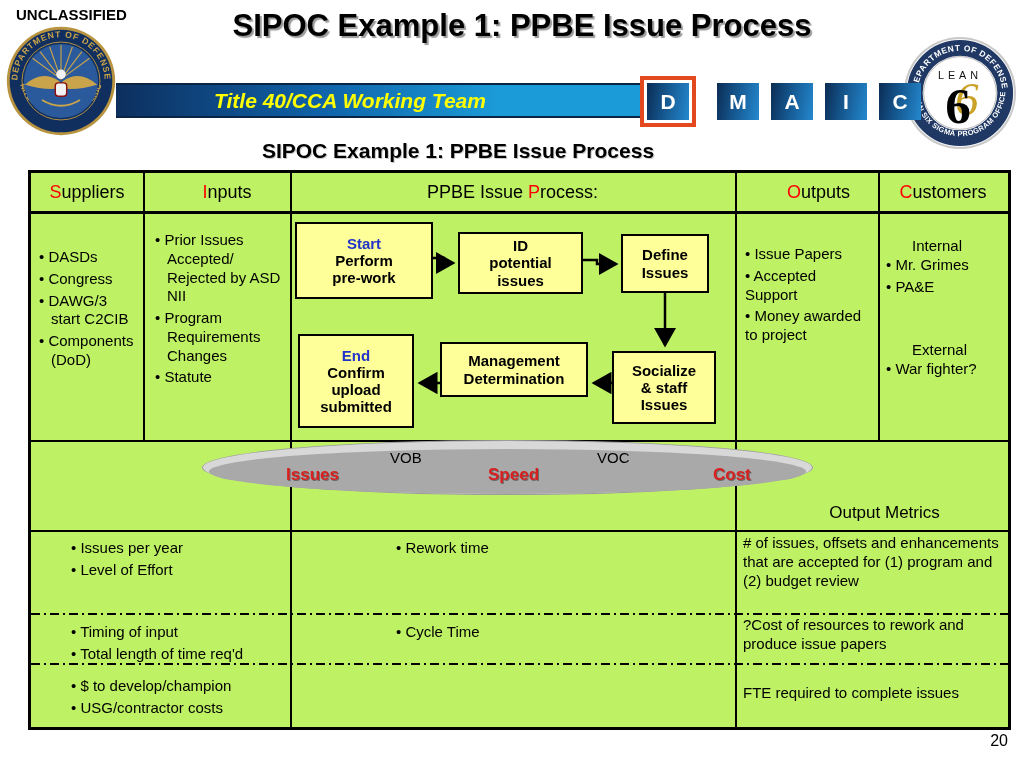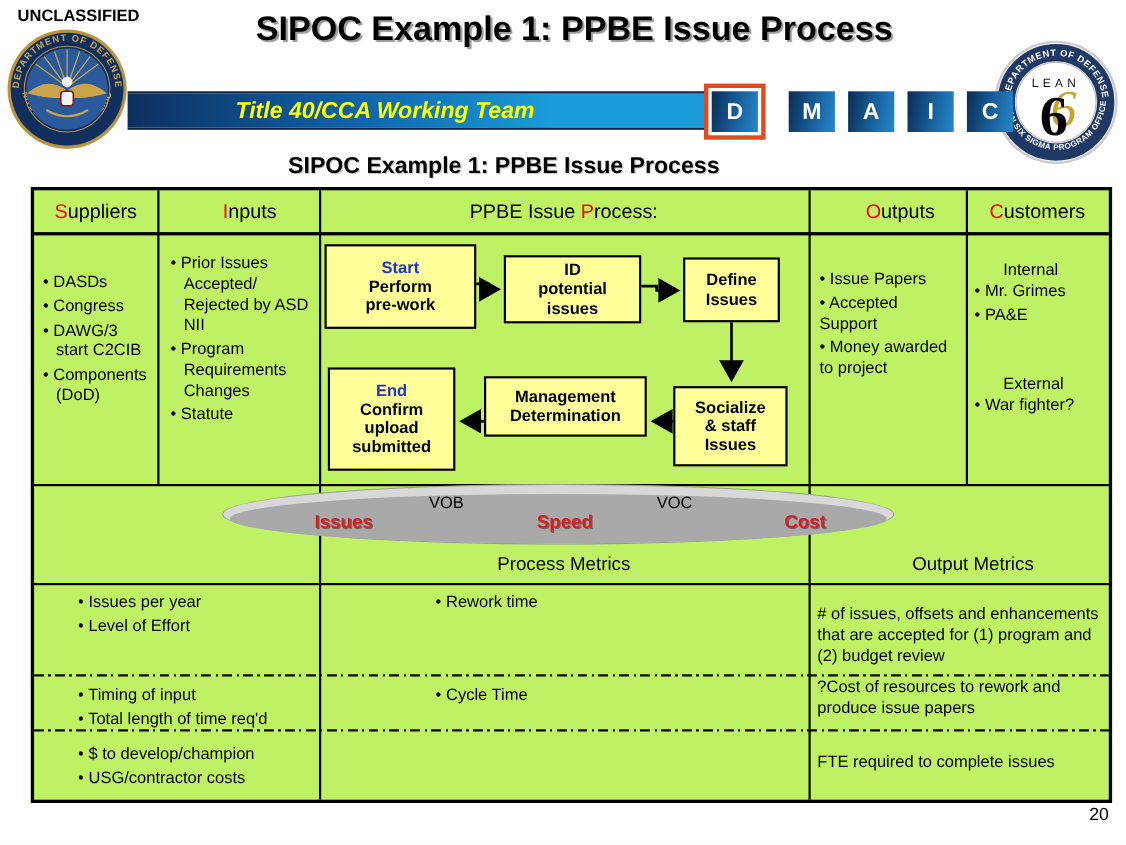--- a/index.html
+++ b/index.html
@@ -252,35 +252,34 @@
     <div class="ellipse">
       <div class="e-base"></div>
       <div class="e-front"></div>
       <span class="e-label e-red" style="left:84px;top:25px;">Issues</span>
       <span class="e-label e-black" style="left:188px;top:9px;">VOB</span>
       <span class="e-label e-red" style="left:286px;top:25px;">Speed</span>
       <span class="e-label e-black" style="left:395px;top:9px;">VOC</span>
       <span class="e-label e-red" style="left:511px;top:25px;">Cost</span>
     </div>
 
-    <div class="mhdr" style="left:259px;width:445px;">Process Metrics</div>
     <div class="mhdr" style="left:691px;width:273px;margin-left:26px;">Output Metrics</div>
 
     <div class="cell flush mrow" style="left:0;top:357px;width:259px;height:83px;padding:9px 0 0 40px;">
       <ul>
         <li>Issues per year</li>
         <li>Level of Effort</li>
       </ul>
     </div>
     <div class="cell flush mrow" style="left:259px;top:357px;width:445px;height:83px;padding:9px 0 0 106px;">
       <ul>
         <li>Rework time</li>
       </ul>
     </div>
-    <div class="cell outtext" style="left:704px;top:357px;width:273px;height:83px;padding:20px 8px 0 8px;">
+    <div class="cell outtext" style="left:704px;top:357px;width:273px;height:83px;padding:4px 8px 0 8px;">
       <span># of issues, offsets and enhancements that are accepted for (1) program and (2) budget review</span>
     </div>
 
     <div class="cell flush mrow" style="left:0;top:440px;width:259px;height:50px;padding:10px 0 0 40px;">
       <ul>
         <li>Timing of input</li>
         <li>Total length of time req'd</li>
       </ul>
     </div>
     <div class="cell flush mrow" style="left:259px;top:440px;width:445px;height:50px;padding:10px 0 0 106px;">

